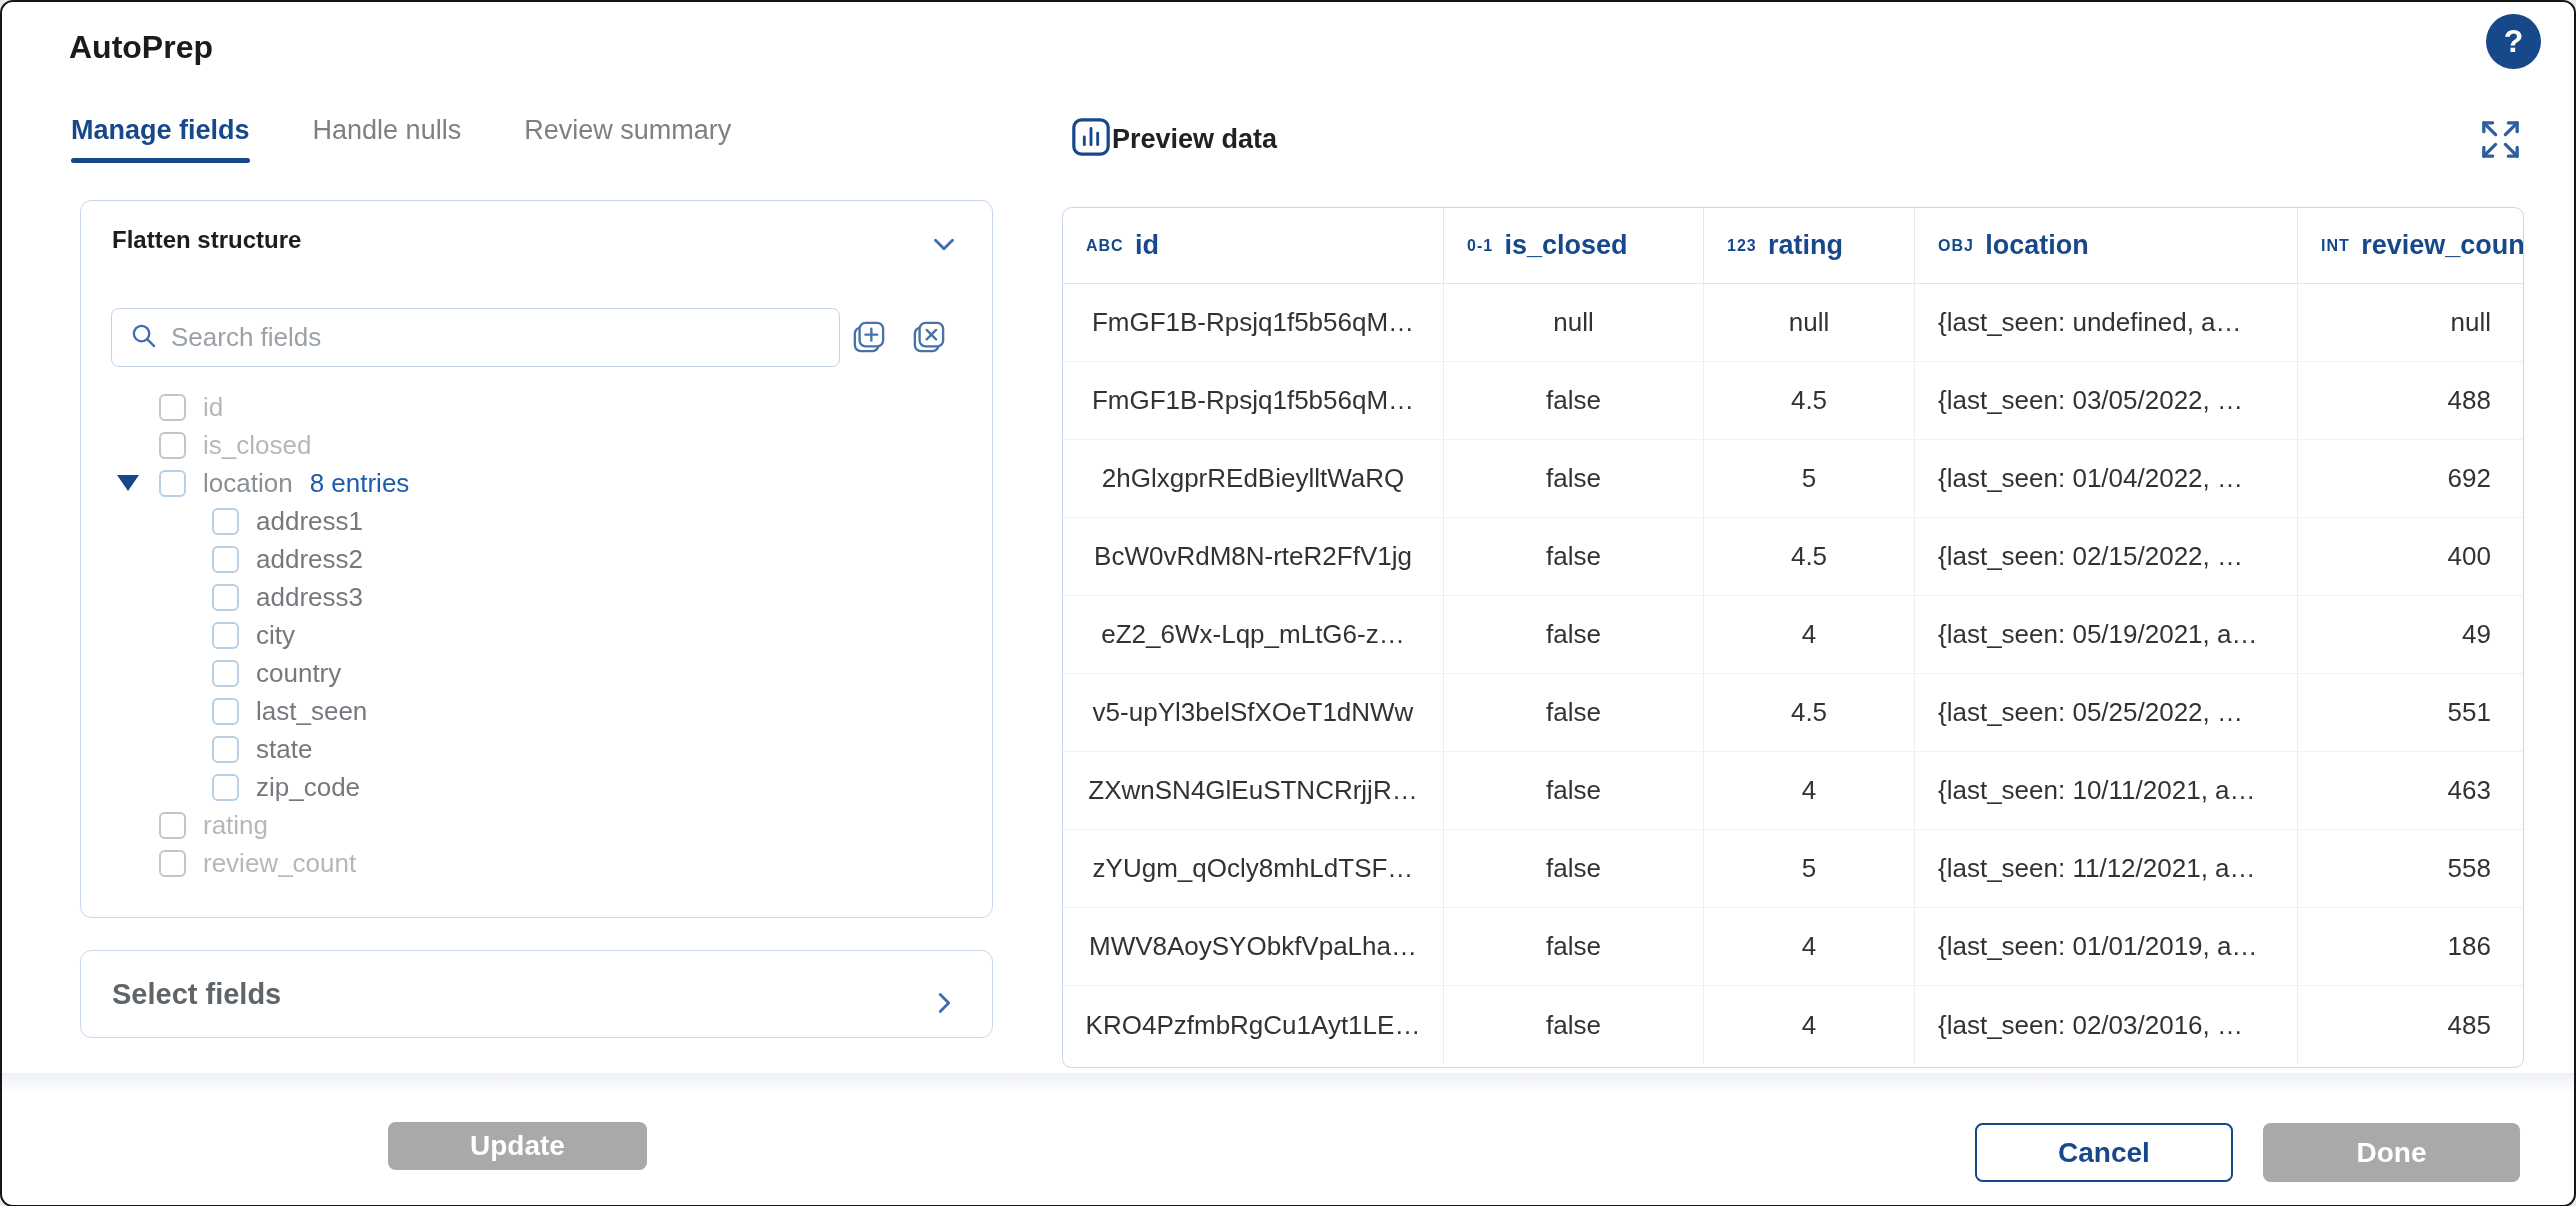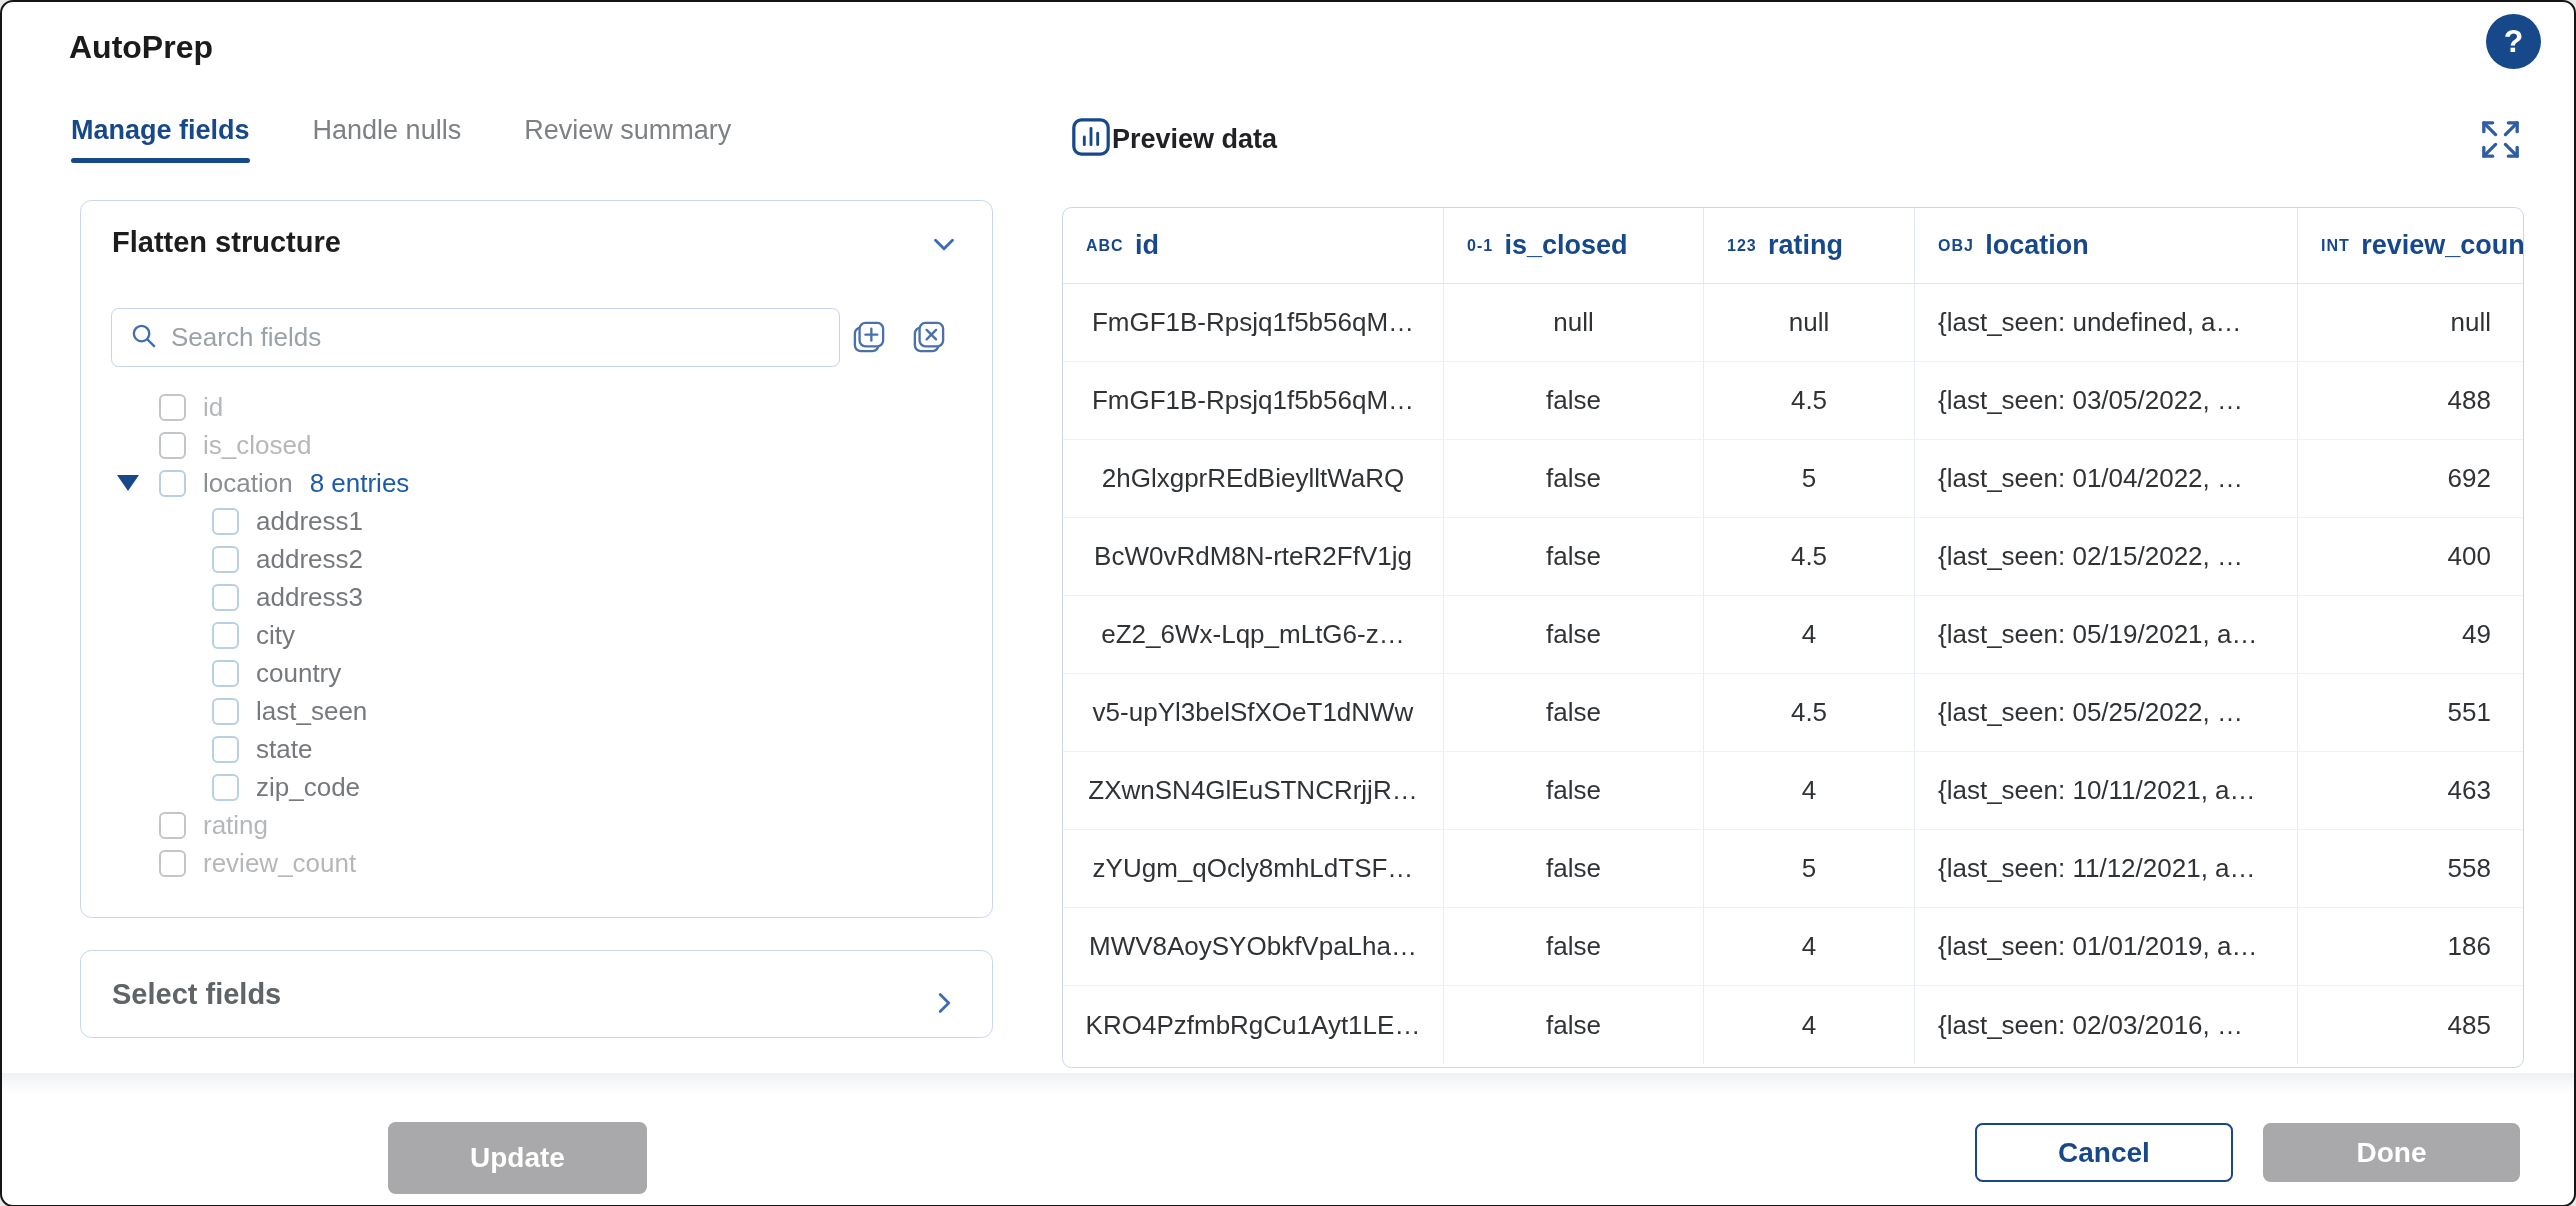--- a/index.html
+++ b/index.html
@@ -16,21 +16,21 @@
   .tabs{position:absolute;left:69px;top:112px;display:flex;gap:63px;}
   .tab{position:relative;font-size:27px;color:#7d8084;padding-bottom:17px;line-height:32px;cursor:pointer;}
   .tab.active{color:#17498a;font-weight:700;}
   .tab.active::after{content:"";position:absolute;left:0;right:0;bottom:0;height:4.8px;background:#17498a;border-radius:2.9px;}
   .preview-head{position:absolute;left:1068px;top:114px;display:flex;align-items:center;}
   .preview-title{font-size:27px;font-weight:700;color:#202124;}
   .expand-btn{position:absolute;left:2473px;top:112px;width:51px;height:51px;background:none;border:none;cursor:pointer;padding:0;}
   
   .card{position:absolute;background:#fff;border:1.9px solid #c8d6ea;border-radius:11.4px;}
   .card.flatten{left:78px;top:198px;width:913px;height:718px;}
-  .card-title{position:absolute;left:31px;top:25px;font-size:29px;font-weight:700;color:#1d1d1f;}
+  .card-title{position:absolute;left:31px;top:25px;font-size:24px;font-weight:700;color:#1d1d1f;}
   .chev{position:absolute;right:32px;top:27px;width:32px;height:32px;background:none;border:none;cursor:pointer;padding:0;}
   .search-wrap{position:absolute;left:29.6px;top:107px;width:729px;height:59px;border:1.9px solid #c4d3e8;border-radius:7.6px;
     display:flex;align-items:center;padding:0 13.3px 0 17px;gap:11.4px;background:#fff;}
   .search-input{flex:1;border:none;outline:none;font-size:26px;color:#333;font-family:"Liberation Sans",sans-serif;background:transparent;}
   .search-input::placeholder{color:#9ba1a8;}
   .icon-btn{position:absolute;top:116px;width:40px;height:40px;background:none;border:none;cursor:pointer;padding:0;}
   .icon-btn.plus{left:768px;}
   .icon-btn.clear{left:828px;}
   
   .tree{position:absolute;left:0;top:187px;right:0;padding-left:32px;}
@@ -61,21 +61,21 @@
   .td{display:flex;align-items:center;padding:0 23px;font-size:26px;color:#303336;border-right:1.9px solid #e7edf4;
     white-space:nowrap;overflow:hidden;}
   .td:last-child{border-right:none;}
   .td.center{justify-content:center;}
   .td.left{justify-content:flex-start;}
   .td.right{justify-content:flex-end;padding-right:32px;}
   
   .footer-fade{position:absolute;left:0;top:1071px;width:100%;height:21px;background:linear-gradient(#eef1f5,#ffffff);}
   .btn{position:absolute;border:none;border-radius:7.6px;font-size:28px;font-weight:700;cursor:pointer;
     display:flex;align-items:center;justify-content:center;font-family:"Liberation Sans",sans-serif;}
-  .btn.update{left:386px;top:1120px;width:259px;height:72px;background:#a9a9ab;color:#fff;}
+  .btn.update{left:386px;top:1120px;width:259px;height:48px;background:#a9a9ab;color:#fff;}
   .btn.cancel{left:1973px;top:1121px;width:258px;height:59px;background:#fff;border:2.9px solid #17498a;color:#17498a;}
   .btn.done{left:2261px;top:1121px;width:257px;height:59px;background:#a9a9ab;color:#fff;}
 </style>
 </head>
 <body>
 
 <div class="window">
 
   <div class="app-title">AutoPrep</div>
   <button class="help-btn">

